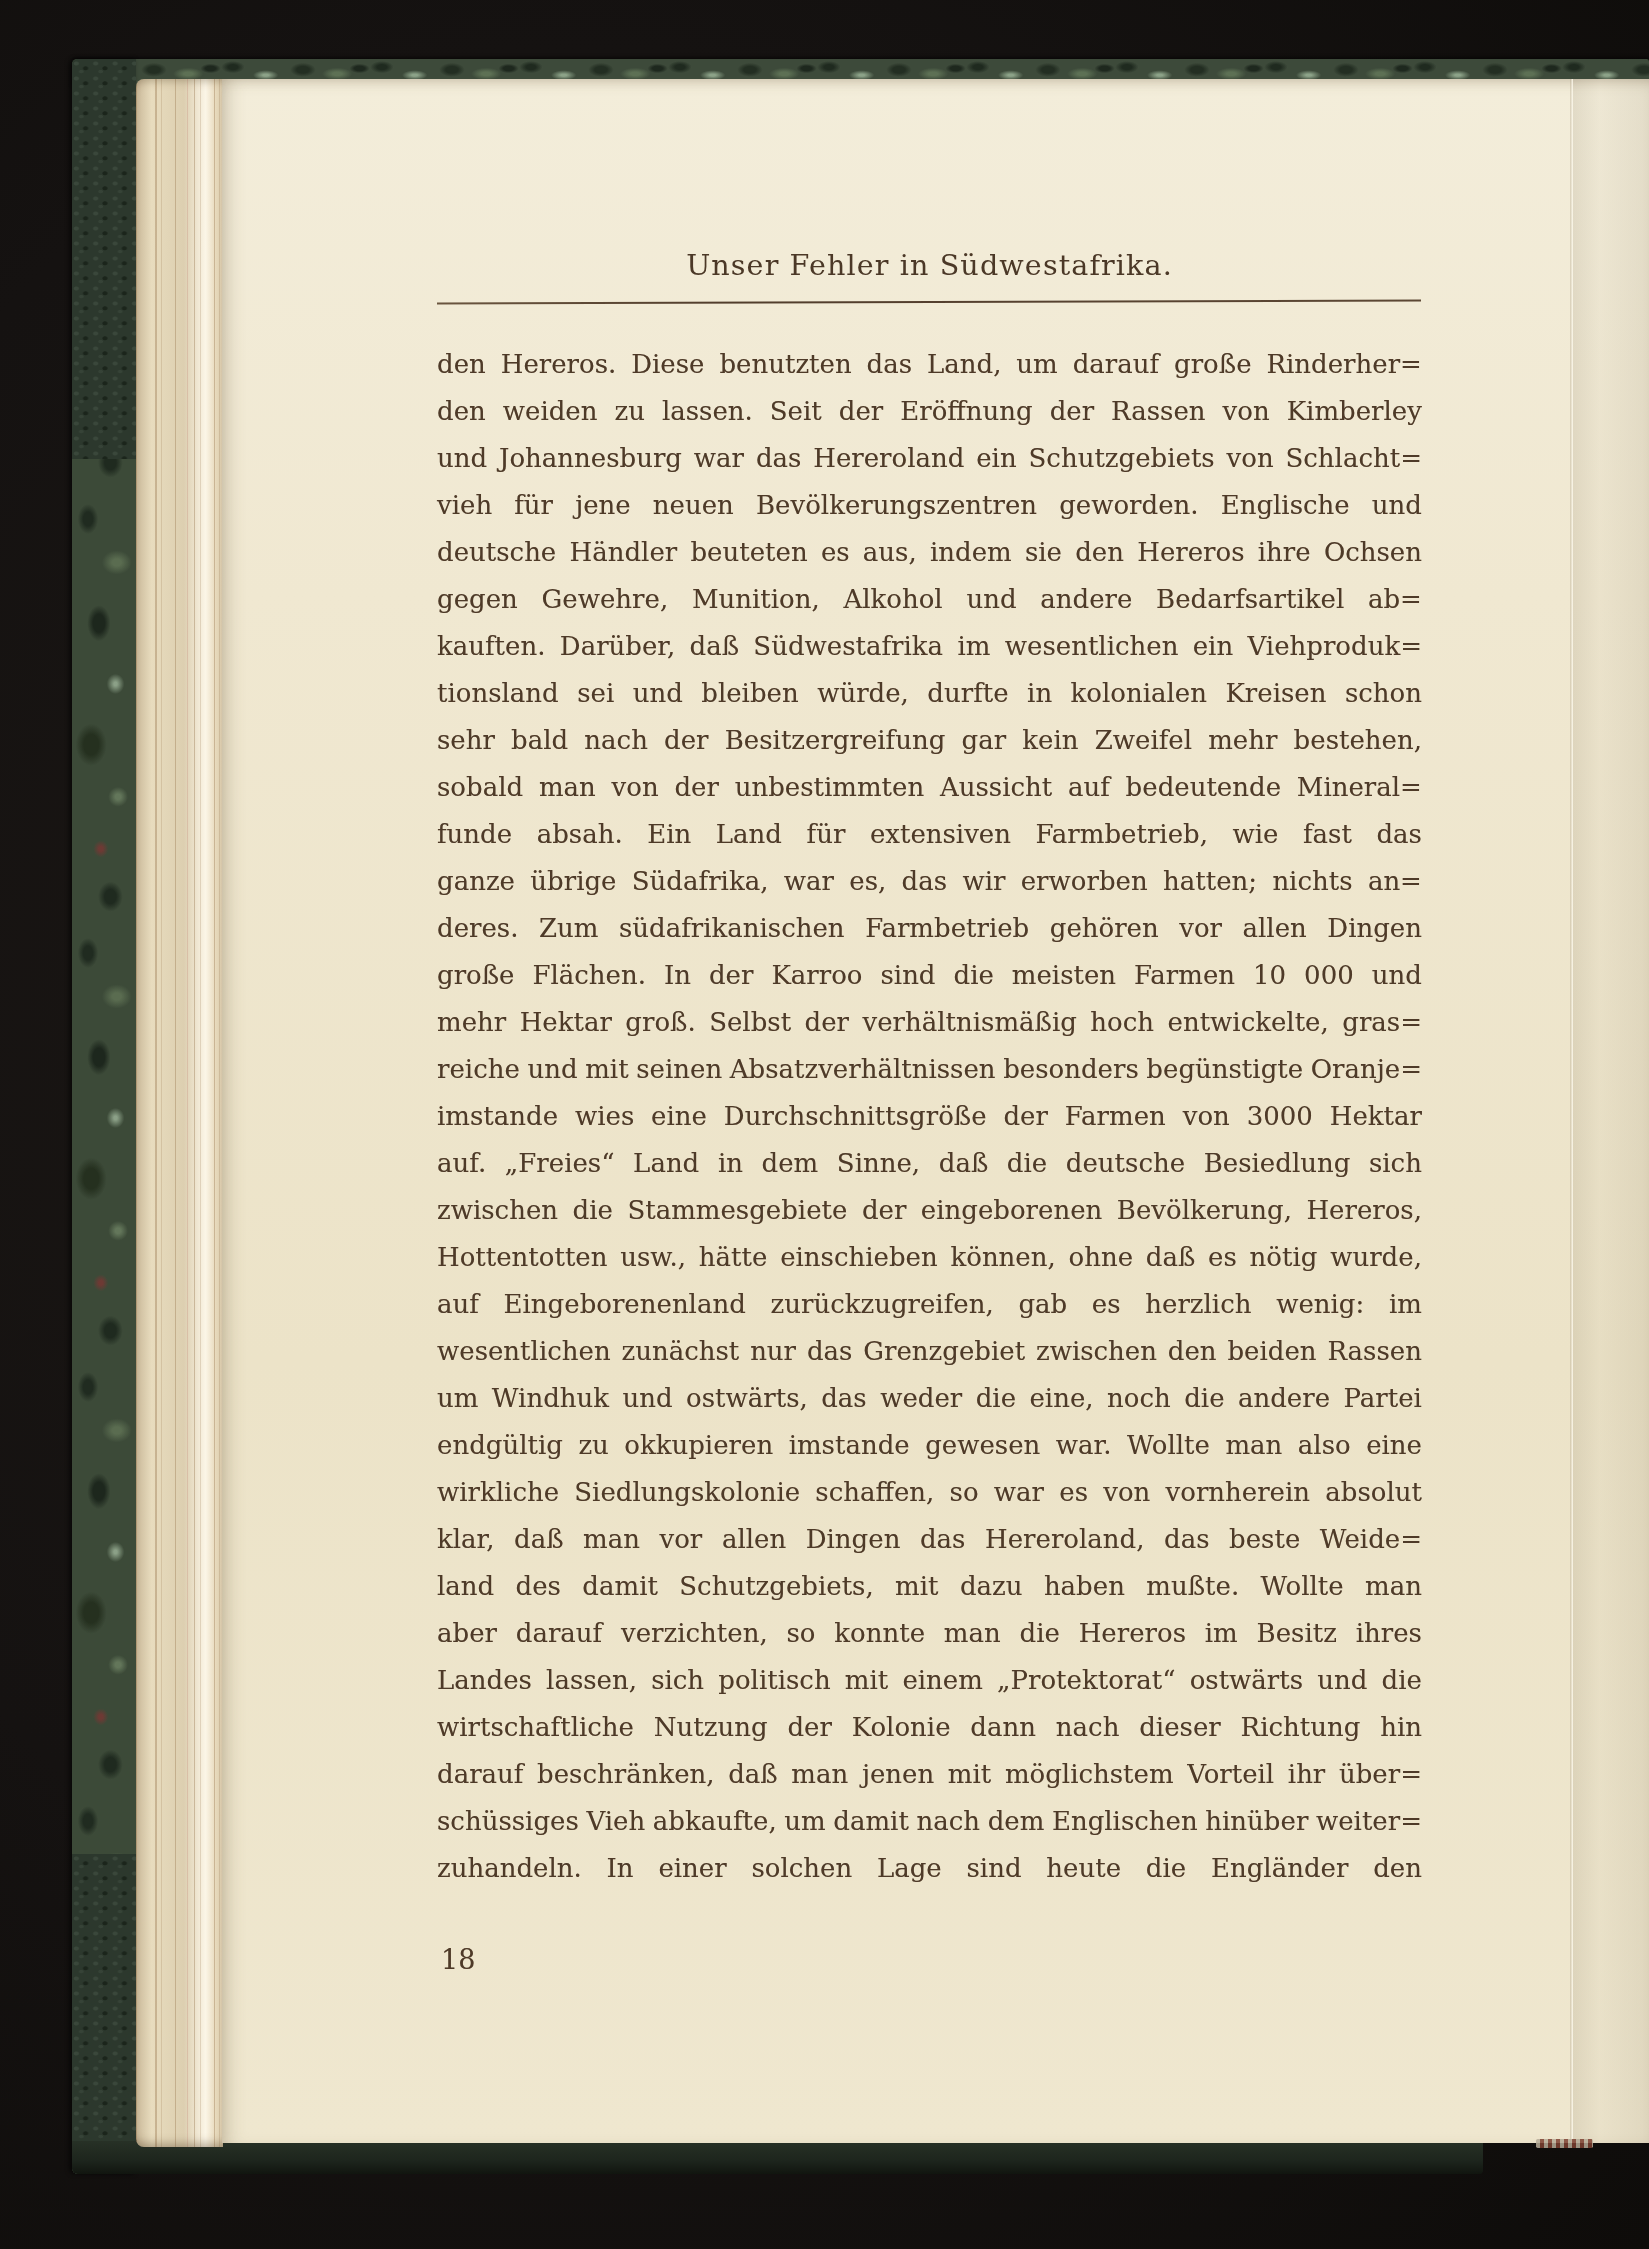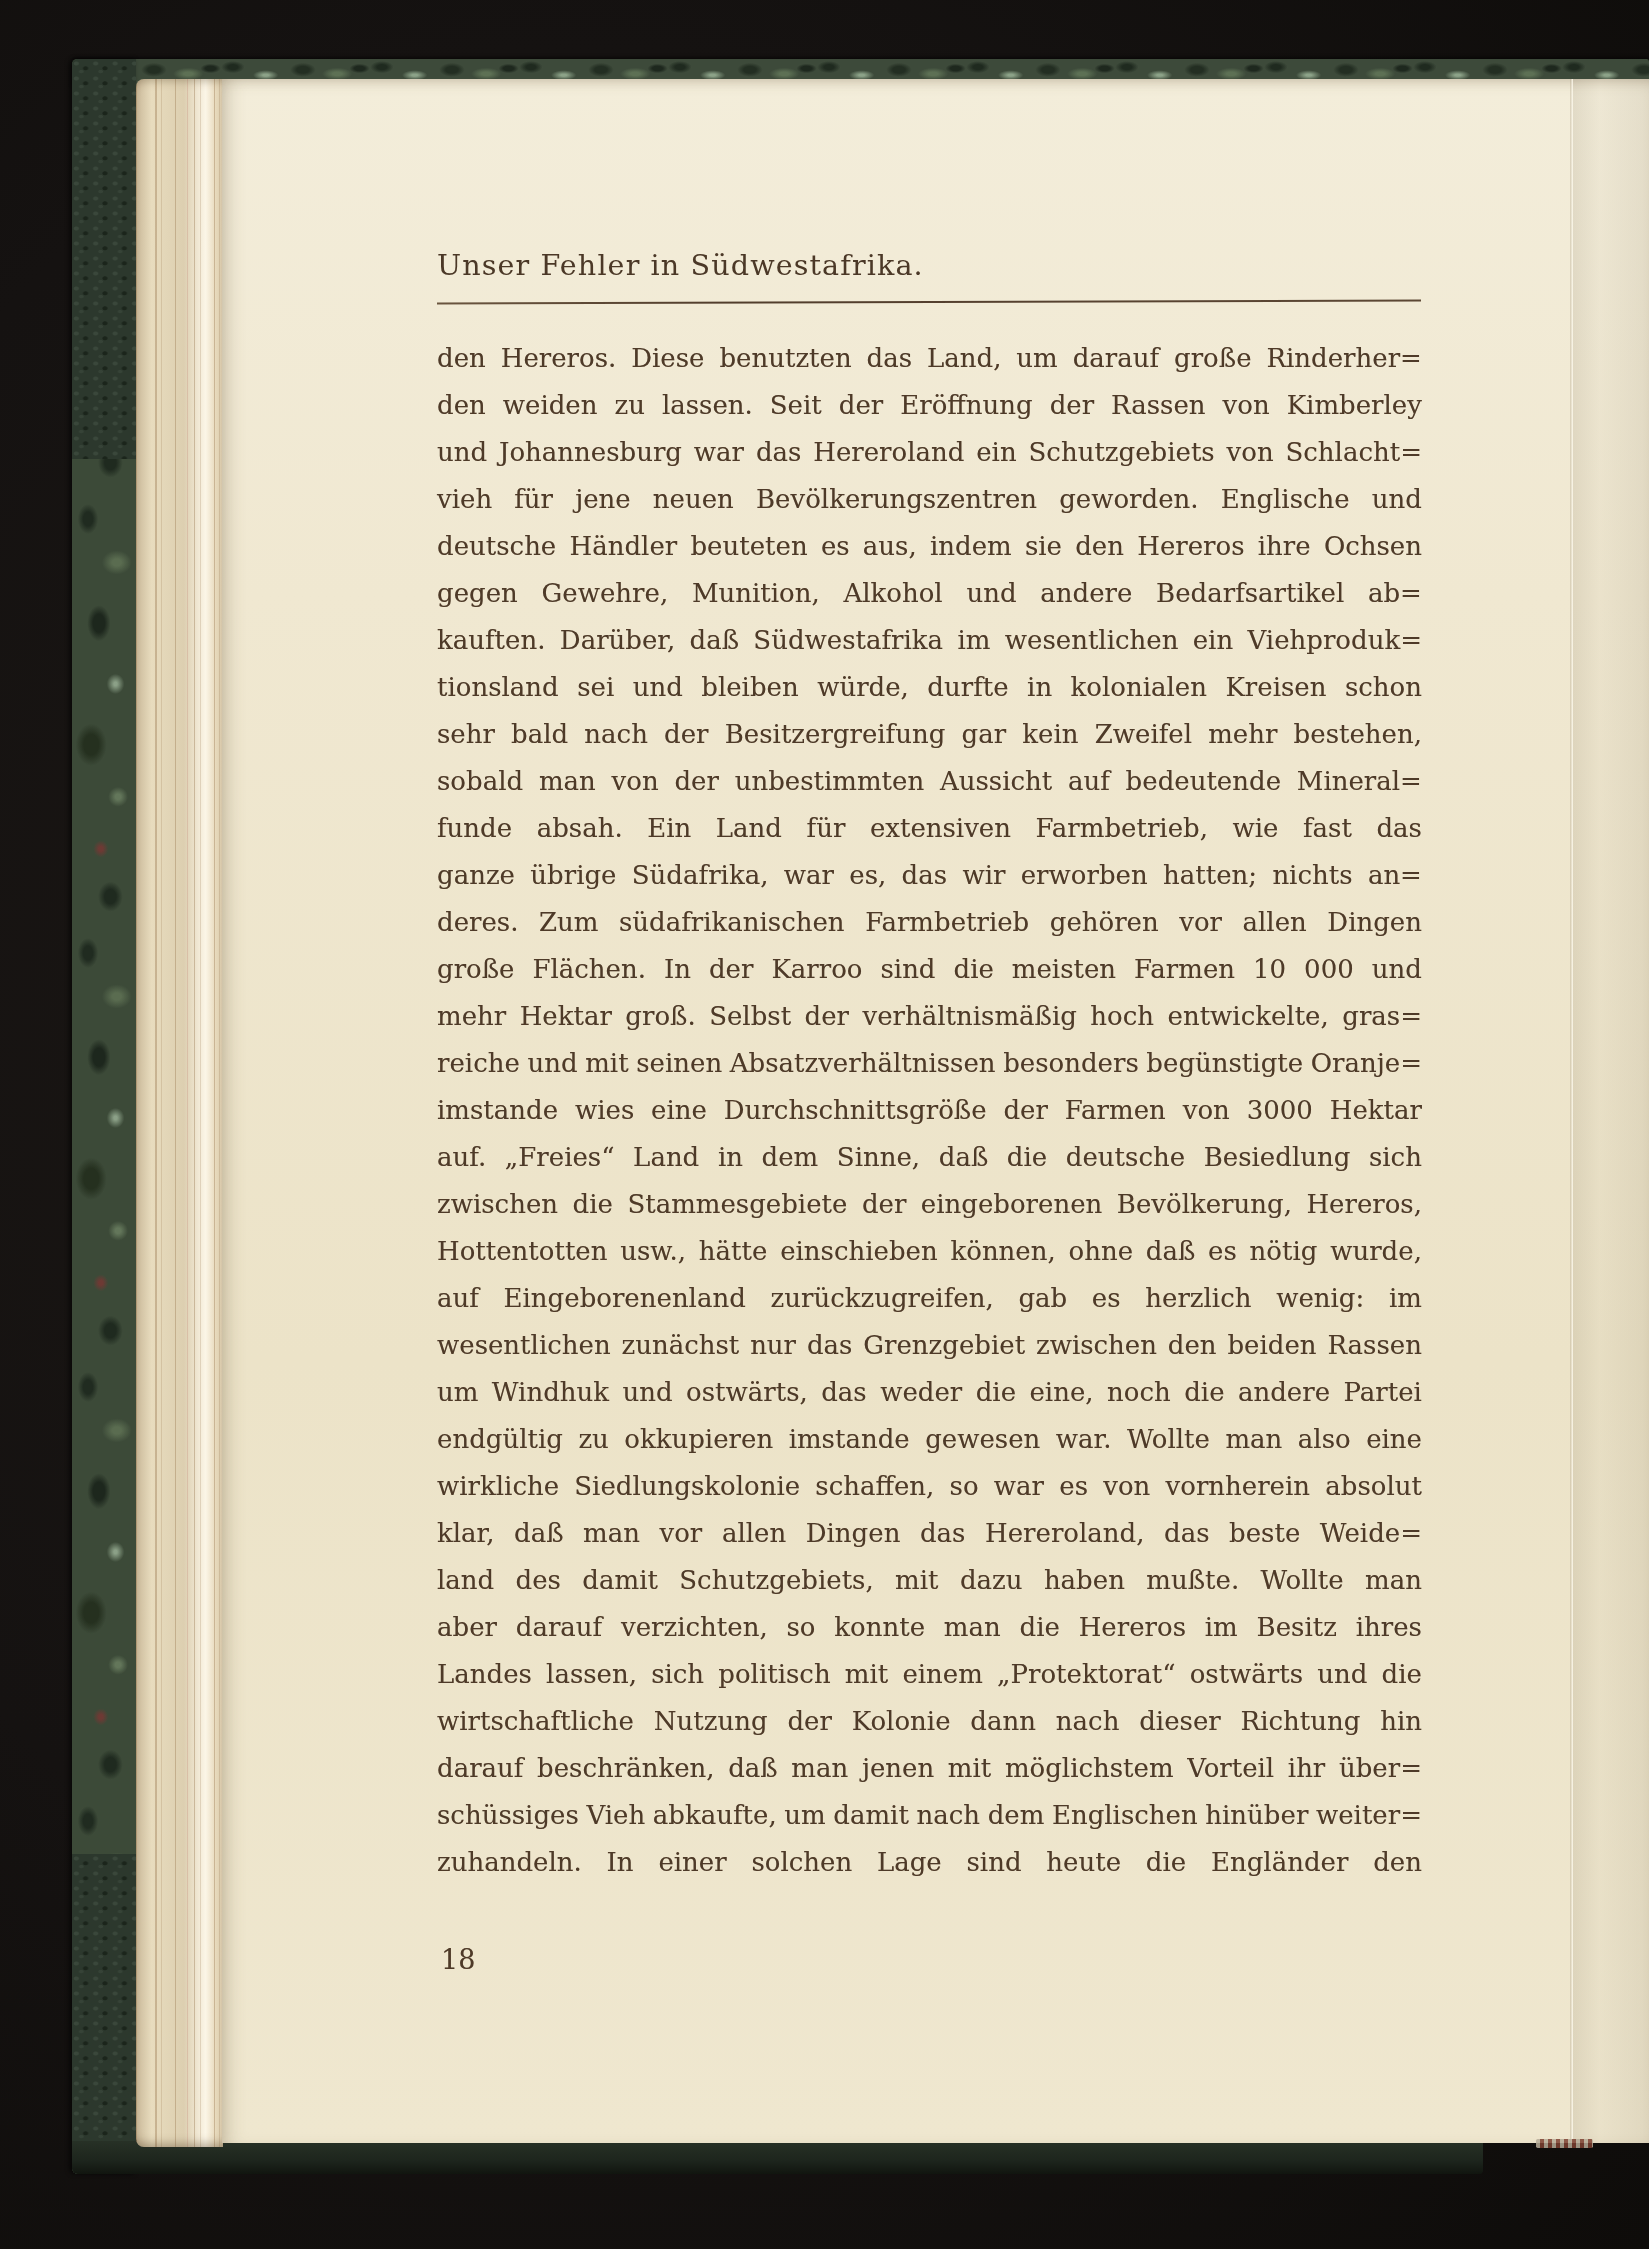--- a/index.html
+++ b/index.html
@@ -89,30 +89,30 @@
     background:linear-gradient(90deg, rgba(70,55,30,.10) 0%, rgba(70,55,30,.03) 35%, rgba(70,55,30,.09) 100%);
   }
   .headband{
     position:absolute;left:1314px;top:2060px;width:57px;height:9.1px;
     background:repeating-linear-gradient(90deg,#b6ab97 0 4px,#7c3f30 4px 8px);
     opacity:.85;border-radius:1.7px;
   }
   
   .page h1{
     position:absolute;left:215px;top:169px;width:985px;margin:0;
-    font-size:28.6px;font-weight:normal;text-align:left;
+    font-size:28.6px;font-weight:normal;text-align:center;
     color:#4b3827;letter-spacing:1.1px;
   }
   .rule{
     position:absolute;left:215px;top:222px;width:984px;height:2.3px;
     background:linear-gradient(90deg,#6a553f,#513d2c 30%,#5c4734);
     transform:rotate(-.18deg);
   }
   .body{
-    position:absolute;left:215px;top:264px;width:985px;
+    position:absolute;left:215px;top:270px;width:985px;
     color:#4e3a28;font-size:26px;
   }
   .line{
     display:flex;justify-content:space-between;align-items:baseline;
     height:47px;white-space:nowrap;
     text-shadow:0 0 0.6px rgba(78,58,40,.35);
   }
   .pageno{
     position:absolute;left:219px;top:1832px;
     font-size:27px;color:#4e3a28;text-shadow:0 0 0.6px rgba(78,58,40,.3);margin-top:33px;

